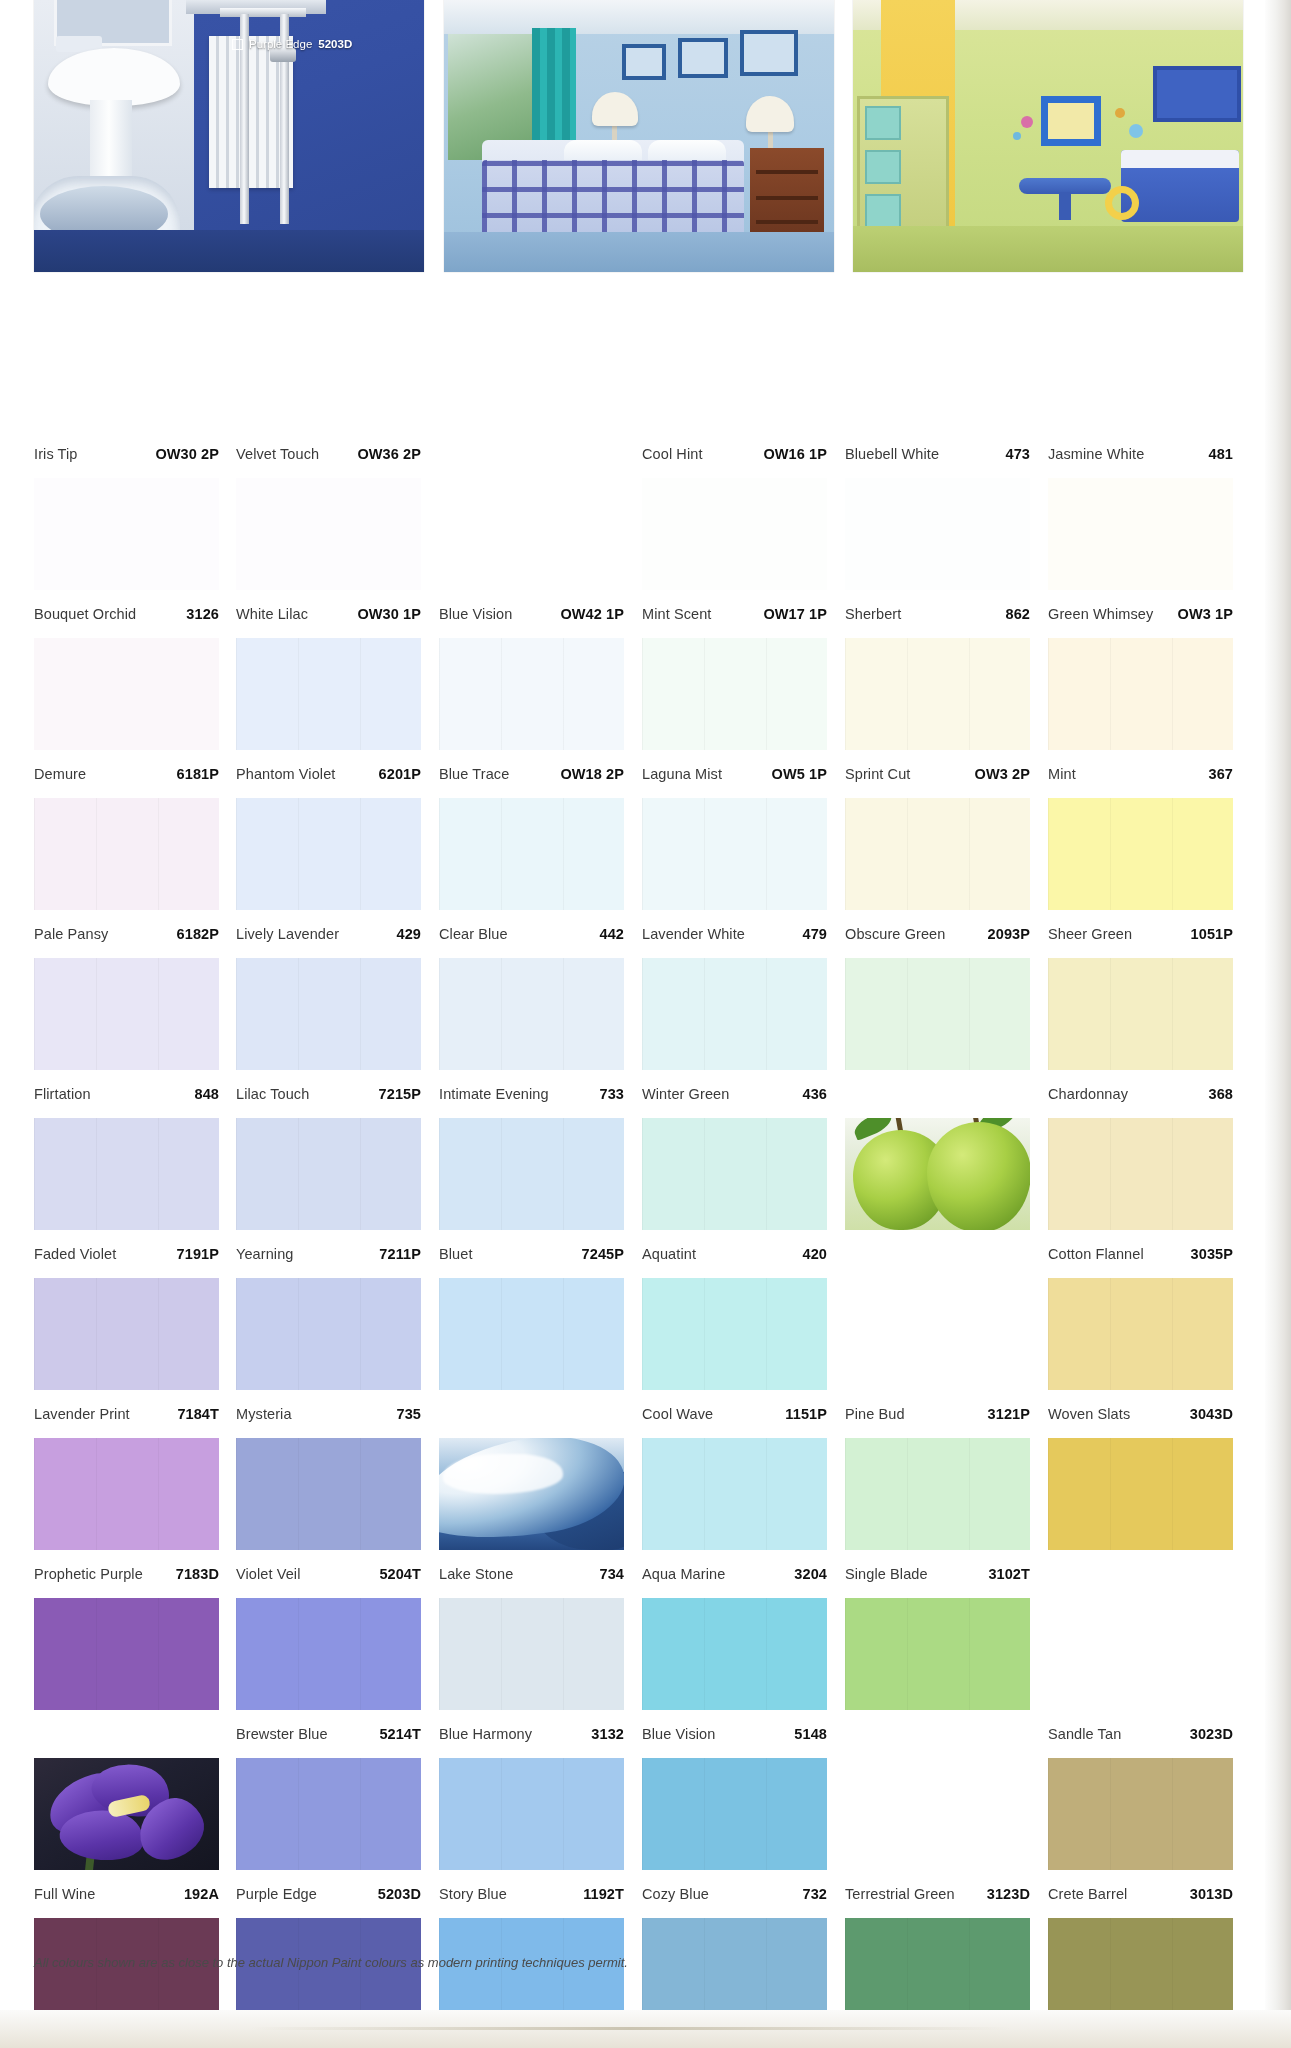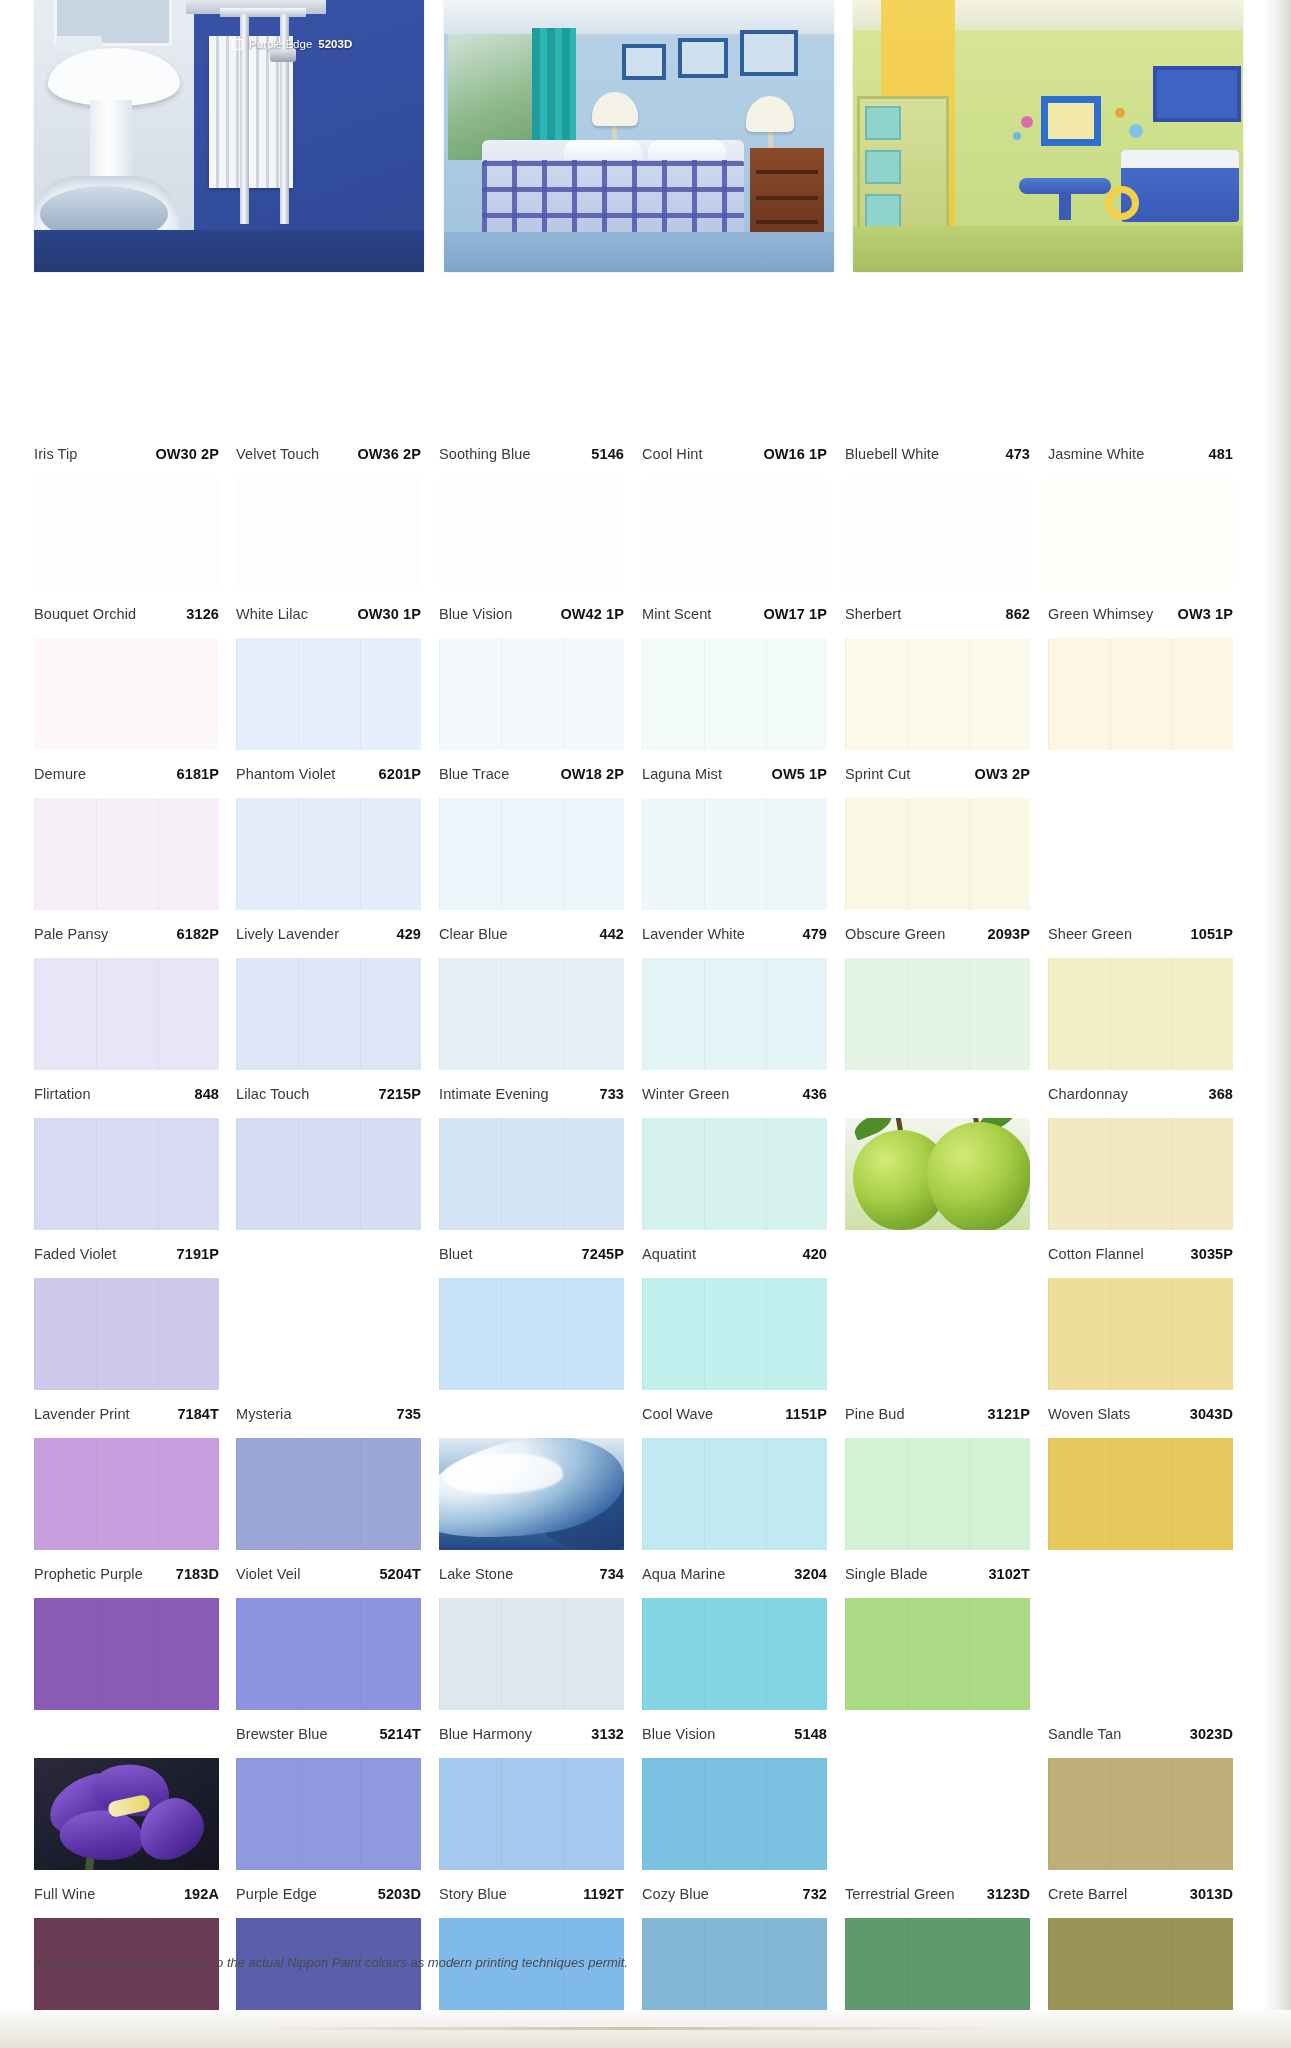--- a/index.html
+++ b/index.html
@@ -247,27 +247,20 @@
           <span class="cd">OW30 2P</span>
         </div>
       </div>
       <div class="cell c1">
         <div class="chip chip-plain" style="--chip: #fdfcfe; background: rgb(253, 252, 254);"></div>
         <div class="label">
           <span class="nm">Velvet Touch</span>
           <span class="cd">OW36 2P</span>
         </div>
       </div>
-      <div class="cell c2">
-        <div class="chip chip-plain" style="--chip: #fdfdfe; background: rgb(253, 253, 254);"></div>
-        <div class="label">
-          <span class="nm">Soothing Blue</span>
-          <span class="cd">5146</span>
-        </div>
-      </div>
       <div class="cell c3">
         <div class="chip chip-plain" style="--chip: #fdfefd; background: rgb(253, 254, 253);"></div>
         <div class="label">
           <span class="nm">Cool Hint</span>
           <span class="cd">OW16 1P</span>
         </div>
       </div>
       <div class="cell c4">
         <div class="chip chip-plain" style="--chip: #fdfefe; background: rgb(253, 254, 254);"></div>
         <div class="label">
@@ -354,20 +347,27 @@
         <div class="label">
           <span class="nm">Laguna Mist</span>
           <span class="cd">OW5 1P</span>
         </div>
       </div>
       <div class="cell c4">
         <div class="chip banded" style="--chip: #faf7e3;"></div>
         <div class="label">
           <span class="nm">Sprint Cut</span>
           <span class="cd">OW3 2P</span>
+        </div>
+      </div>
+      <div class="cell c5">
+        <div class="chip banded" style="--chip: #fbf7a8;"></div>
+        <div class="label">
+          <span class="nm">Mint</span>
+          <span class="cd">367</span>
         </div>
       </div>
     </div>
     <div class="row">
       <div class="cell c0">
         <div class="chip banded" style="--chip: #e8e6f6;"></div>
         <div class="label">
           <span class="nm">Pale Pansy</span>
           <span class="cd">6182P</span>
         </div>
@@ -456,20 +456,27 @@
       </div>
     </div>
     <div class="row">
       <div class="cell c0">
         <div class="chip banded" style="--chip: #cdc9ea;"></div>
         <div class="label">
           <span class="nm">Faded Violet</span>
           <span class="cd">7191P</span>
         </div>
       </div>
+      <div class="cell c1">
+        <div class="chip banded" style="--chip: #c6cfee;"></div>
+        <div class="label">
+          <span class="nm">Yearning</span>
+          <span class="cd">7211P</span>
+        </div>
+      </div>
       <div class="cell c2">
         <div class="chip banded" style="--chip: #c8e3f7;"></div>
         <div class="label">
           <span class="nm">Bluet</span>
           <span class="cd">7245P</span>
         </div>
       </div>
       <div class="cell c3">
         <div class="chip banded" style="--chip: #c0efee;"></div>
         <div class="label">

